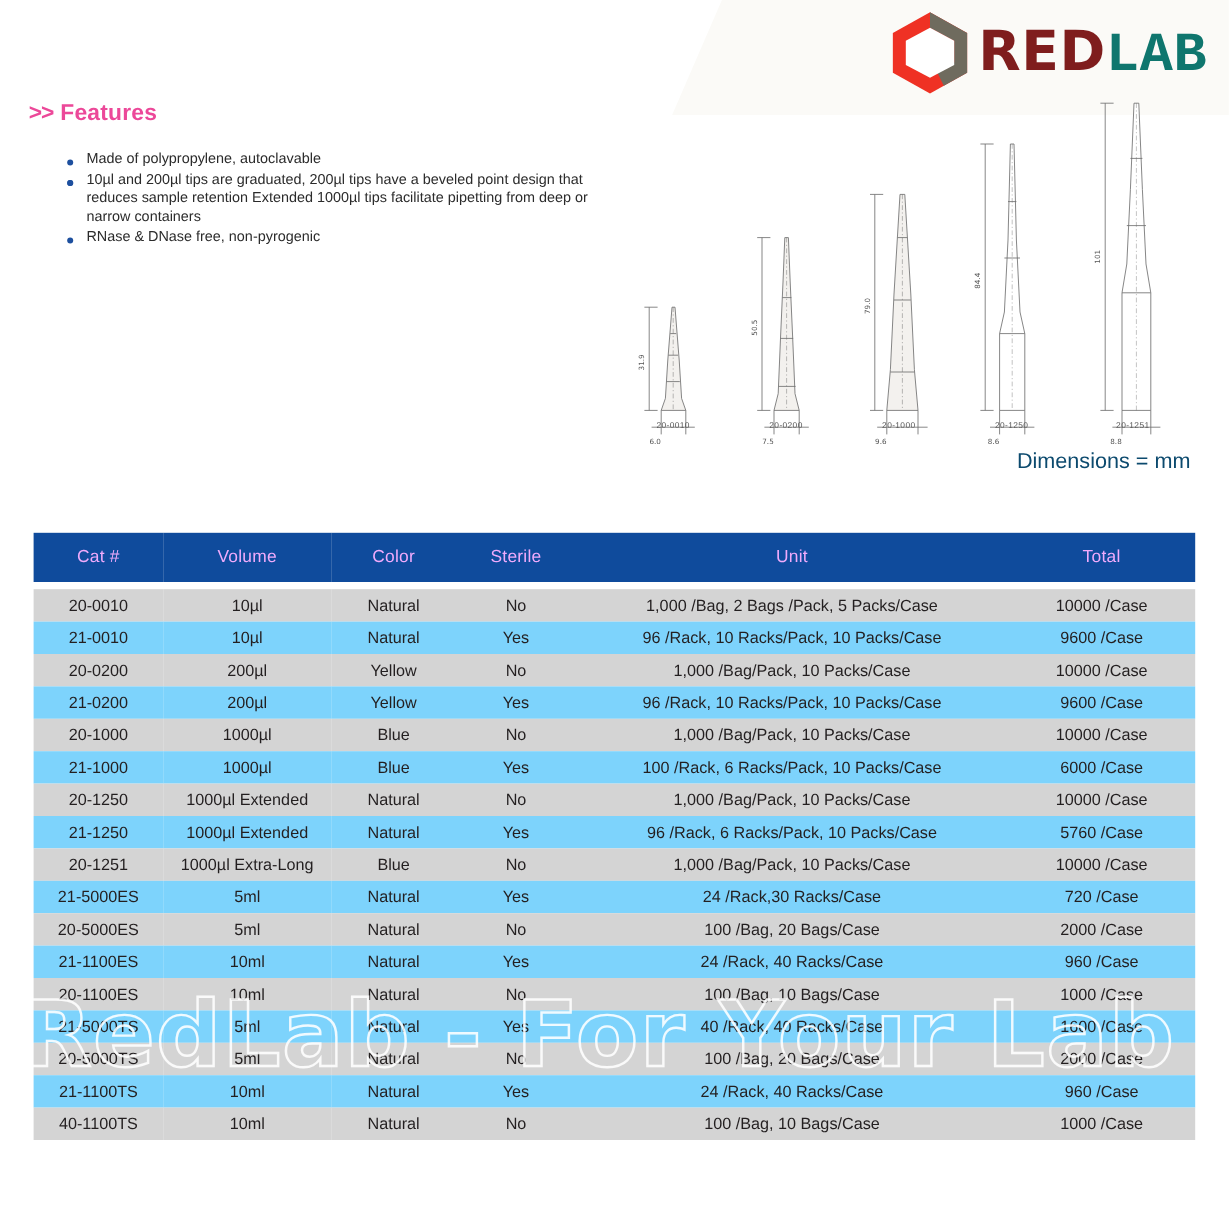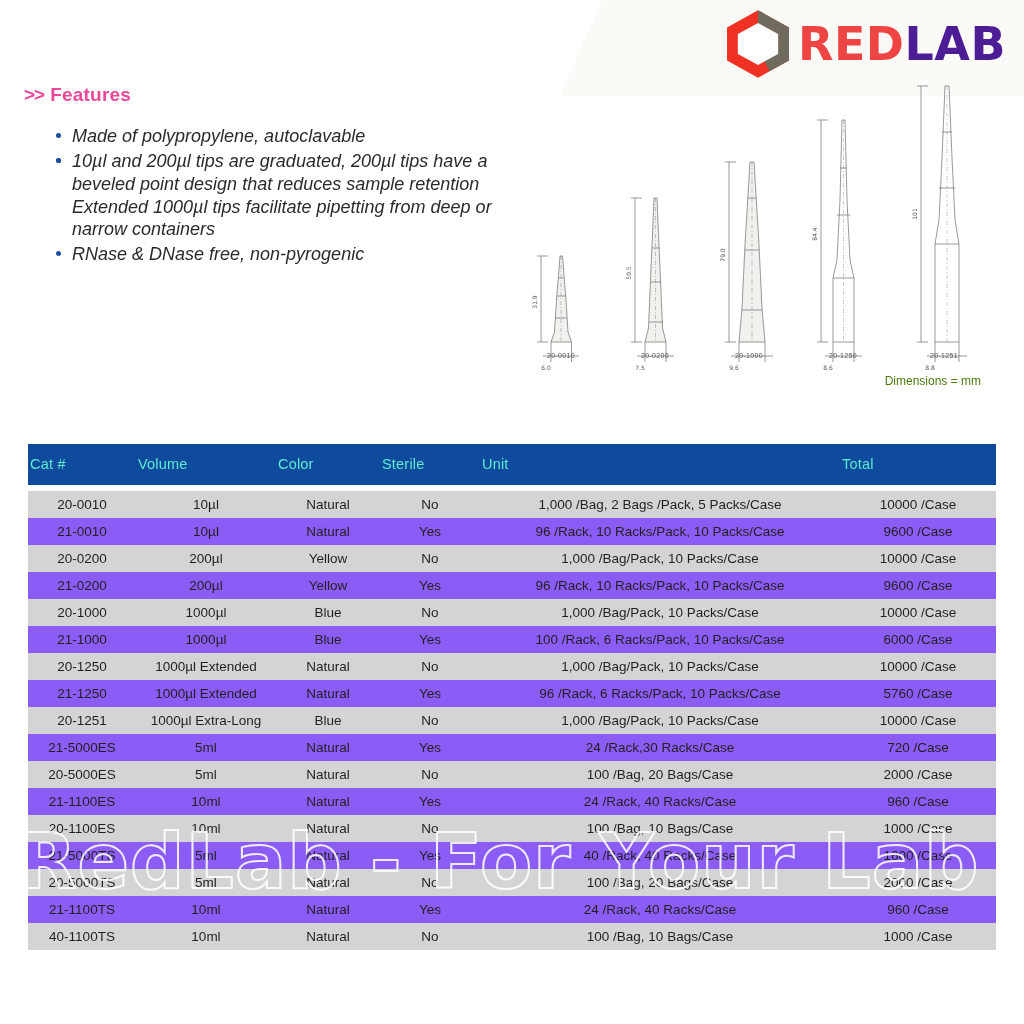--- a/index.html
+++ b/index.html
@@ -40,22 +40,22 @@
   .logo-mark { width: 72px; height: 72px; display:block; }
   .logo-word {
     font-family: "DejaVu Sans", sans-serif;
     font-weight: 700;
     font-size: 46px;
     letter-spacing: 0.5px;
     line-height: 1;
     margin-left: 4px;
     white-space: nowrap;
   }
-  .logo-red { color: #ef4444; }
-  .logo-lab { color: #4c1d95; }
+  .logo-red { color: #7f1d1d; }
+  .logo-lab { color: #0f766e; font-family: Liberation Mono, monospace; }
 
   
   .features-head {
     position: absolute;
     left: 24px;
     top: 84px;
     font-size: 19px;
     font-weight: 700;
     color: #ec4899;
     letter-spacing: 0.2px;
@@ -70,24 +70,23 @@
     width: 460px;
     margin: 0;
     padding: 0;
     list-style: none;
     z-index: 3;
   }
   .features-list li {
     position: relative;
     padding-left: 18px;
     margin: 0 0 2px 0;
-    font-size: 18px;
+    font-size: 12px;
     line-height: 1.27;
     color: #2b2b2b;
-    font-style: italic;
   }
   .features-list li .bullet {
     position: absolute;
     left: 2px;
     top: 8px;
     width: 5px;
     height: 5px;
     border-radius: 50%;
     background: #1d4f9e;
   }
@@ -97,24 +96,24 @@
     position: absolute;
     left: 515px;
     top: 70px;
     width: 509px;
     height: 310px;
     z-index: 2;
   }
   .tips svg { display: block; }
   .dims-note {
     position: absolute;
-    right: 43px;
+    right: 32px;
     top: 374px;
-    font-size: 12px;
-    color: #4d7c0f;
+    font-size: 18px;
+    color: #0c4a6e;
     z-index: 3;
   }
   .tip-caption {
     position: absolute;
     font-size: 7px;
     color: #555;
     letter-spacing: 0.3px;
     text-align: center;
     z-index: 3;
     white-space: nowrap;
@@ -128,36 +127,36 @@
     width: 968px;
     z-index: 3;
   }
   table.spec {
     border-collapse: collapse;
     width: 100%;
     table-layout: fixed;
   }
   table.spec thead th {
     background: #0f4b9c;
-    color: #5eead4;
+    color: #f0abfc;
     font-weight: 400;
     font-size: 14.5px;
     padding: 12px 2px 13px;
-    text-align: left;
+    text-align: center;
     letter-spacing: 0.2px;
   }
   table.spec tbody td {
     font-size: 13.5px;
     text-align: center;
     padding: 6px 2px;
     color: #231f20;
     white-space: nowrap;
   }
   table.spec tbody tr.odd td { background: #d4d4d4; }
-  table.spec tbody tr.even td { background: #8b5cf6; margin-top: 40px; }
+  table.spec tbody tr.even td { background: #7dd3fc; margin-top: 40px; }
   .c-cat    { width: 108px; }
   .c-vol    { width: 140px; }
   .c-color  { width: 104px; }
   .c-sterile{ width: 100px; }
   .c-unit   { width: 360px; }
   .c-total  { width: 156px; }
   .header-gap { height: 6px; background: #ffffff; }
 
   
   .watermark {

